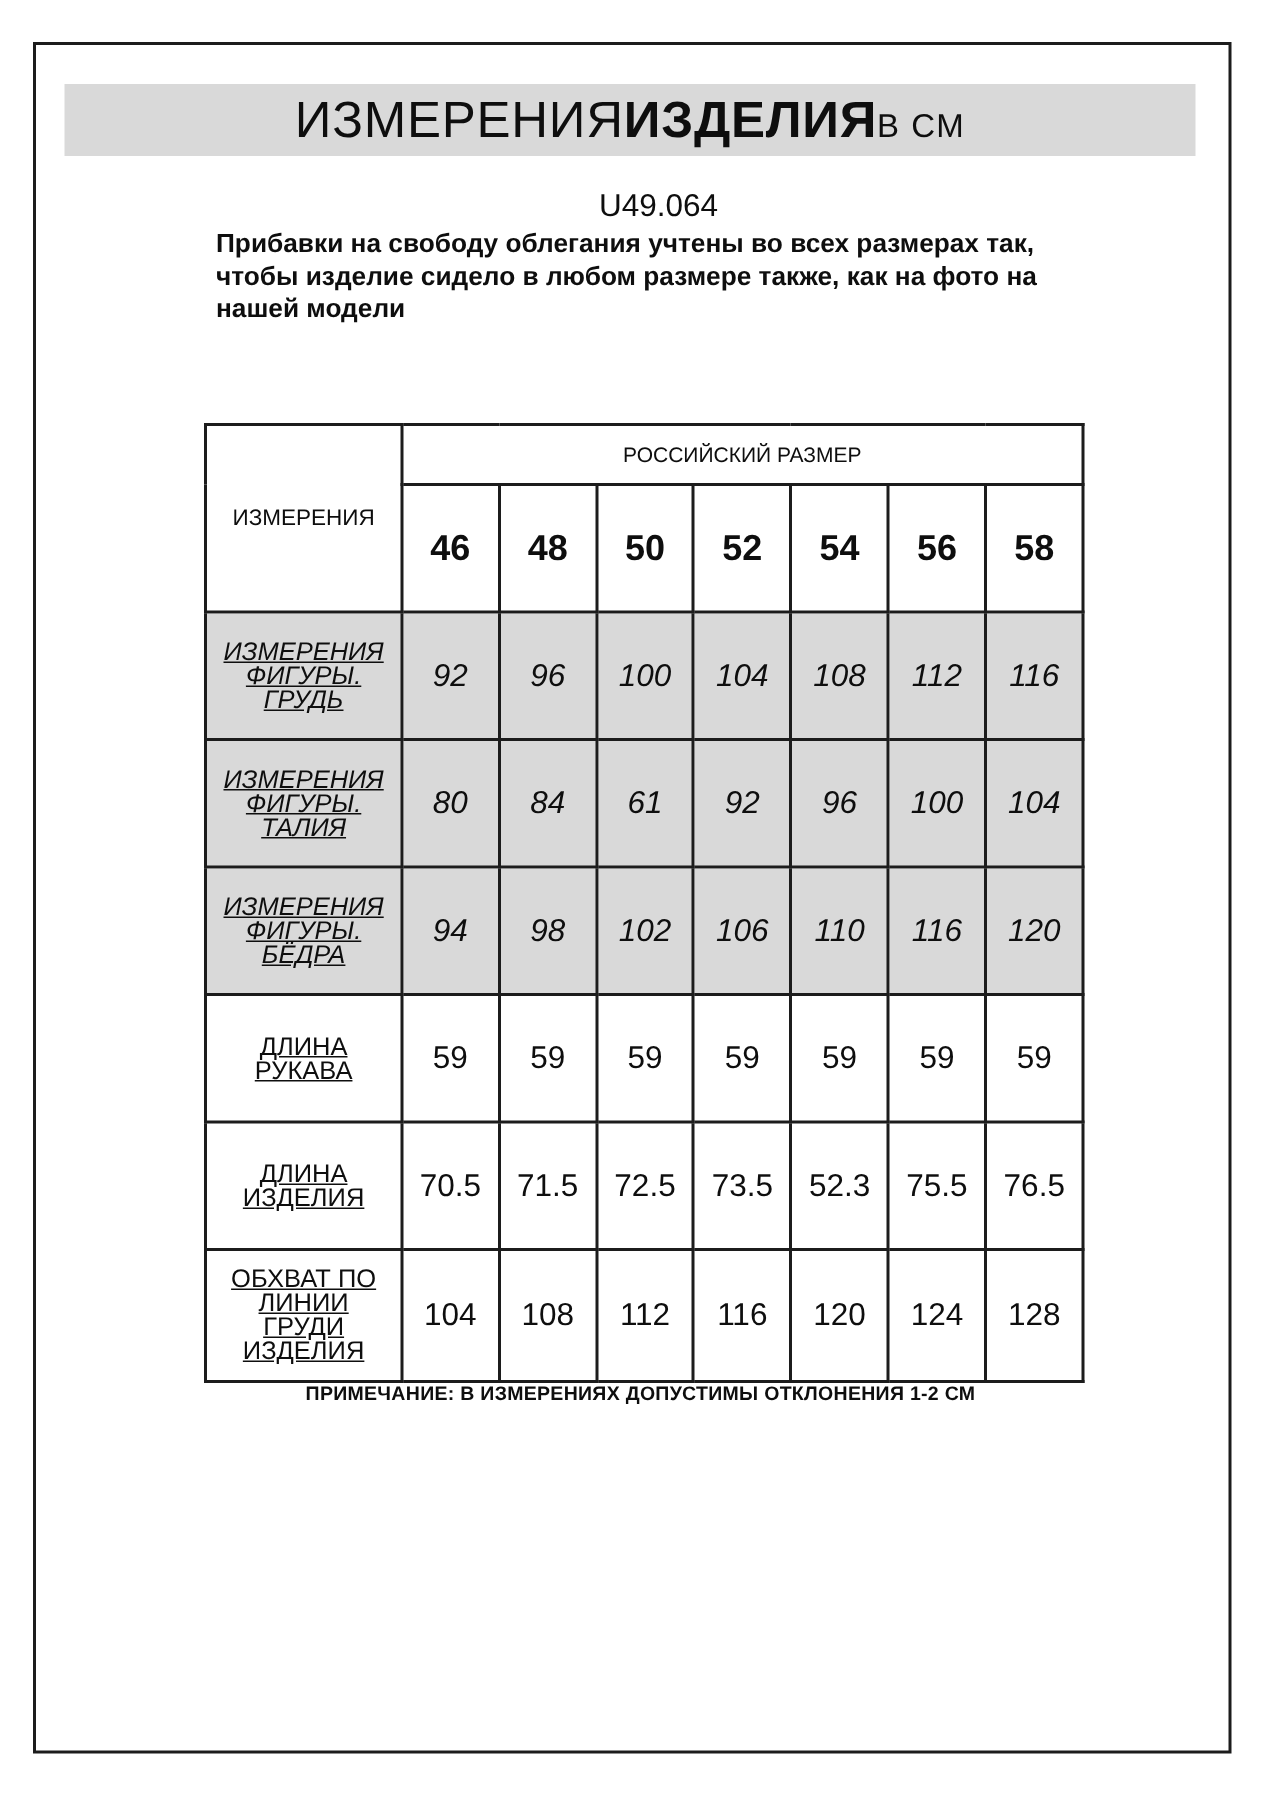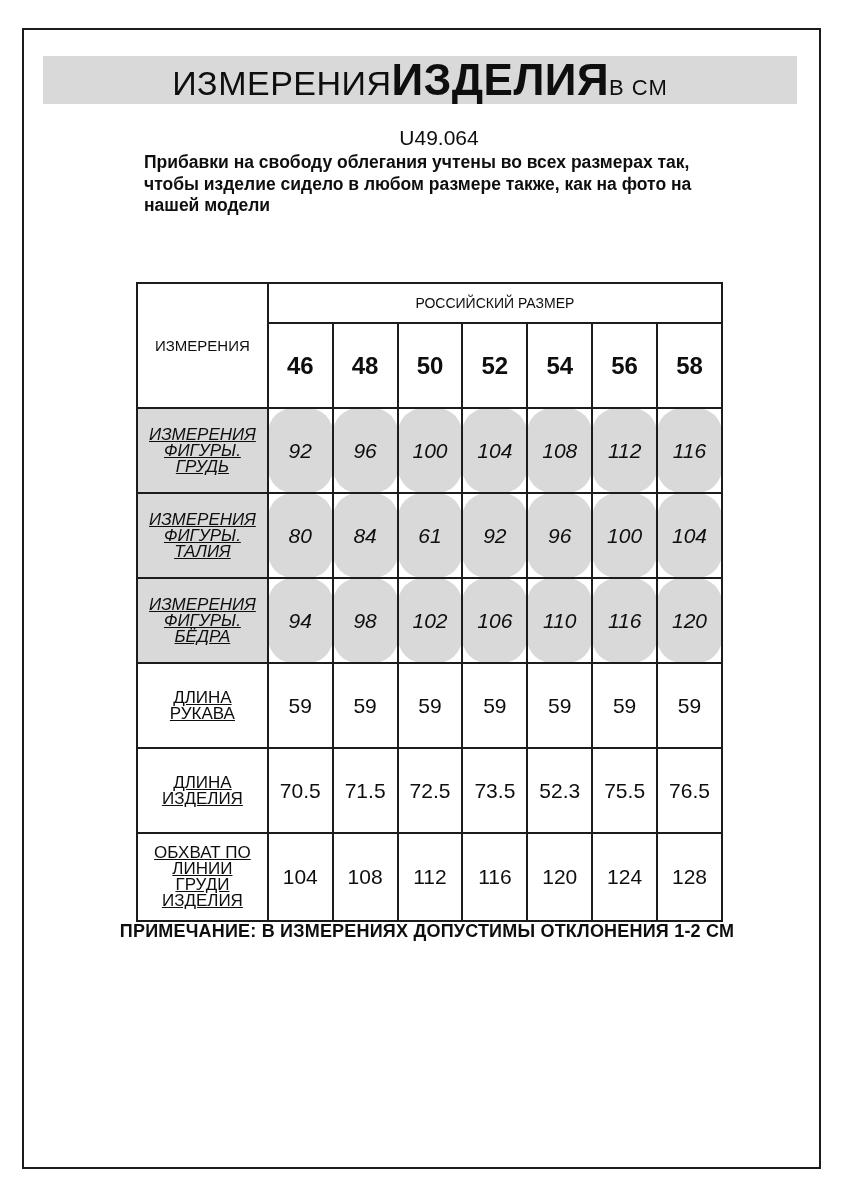--- a/index.html
+++ b/index.html
@@ -10,21 +10,21 @@
   }
   .frame{
     position:absolute;left:22px;top:28px;width:795px;height:1137px;
     border:2px solid #1c1c1c;background:#ffffff;
   }
   .banner{
     position:absolute;left:43px;top:56px;width:754px;height:48px;
     background:#d9d9d9;text-align:center;line-height:48px;white-space:nowrap;
   }
   .banner .t1{font-size:34px;font-weight:400;letter-spacing:0.5px;}
-  .banner .t2{font-size:44px;font-weight:800;letter-spacing:0.5px;}
+  .banner .t2{font-size:34px;font-weight:800;letter-spacing:0.5px;}
   .banner .t3{font-size:22px;font-weight:400;letter-spacing:1px;}
   .code{
     position:absolute;left:24px;top:126px;width:830px;
     text-align:center;font-size:21px;font-weight:400;
   }
   .desc{
     position:absolute;left:144px;top:152px;width:560px;
     text-align:left;font-size:17.5px;line-height:21.5px;font-weight:700;
   }
   table.size-table{
@@ -37,25 +37,25 @@
   }
   col.c0{width:127px;}
   col.cs{width:64px;}
   tr.group-row{height:18px;}
   td.group{font-size:14px;font-weight:400;}
   td.corner{font-size:15px;font-weight:400;}
   tr.sizes-row{height:85px;}
   tr.sizes-row td{font-size:24px;font-weight:700;}
   tr.data-row{height:85px;}
   td.rlabel{font-size:17px;line-height:16px;padding:0 2px;text-decoration:underline;}
-  td.val{font-size:21px;border-radius:25px;}
+  td.val{font-size:21px;}
   tr.shaded td{background:#d9d9d9;font-style:italic;}
   .note{
     position:absolute;left:24px;top:921px;width:806px;
-    text-align:center;font-size:18px;font-weight:700;letter-spacing:0.2px;
+    text-align:center;font-size:13px;font-weight:700;letter-spacing:0.2px;
   }
 </style>
 </head>
 <body>
 
 <div class="frame"></div>
 
 <div class="banner">
   <span class="t1">ИЗМЕРЕНИЯ</span><span class="t2">ИЗДЕЛИЯ</span><span class="t3">В СМ</span>
 </div>

